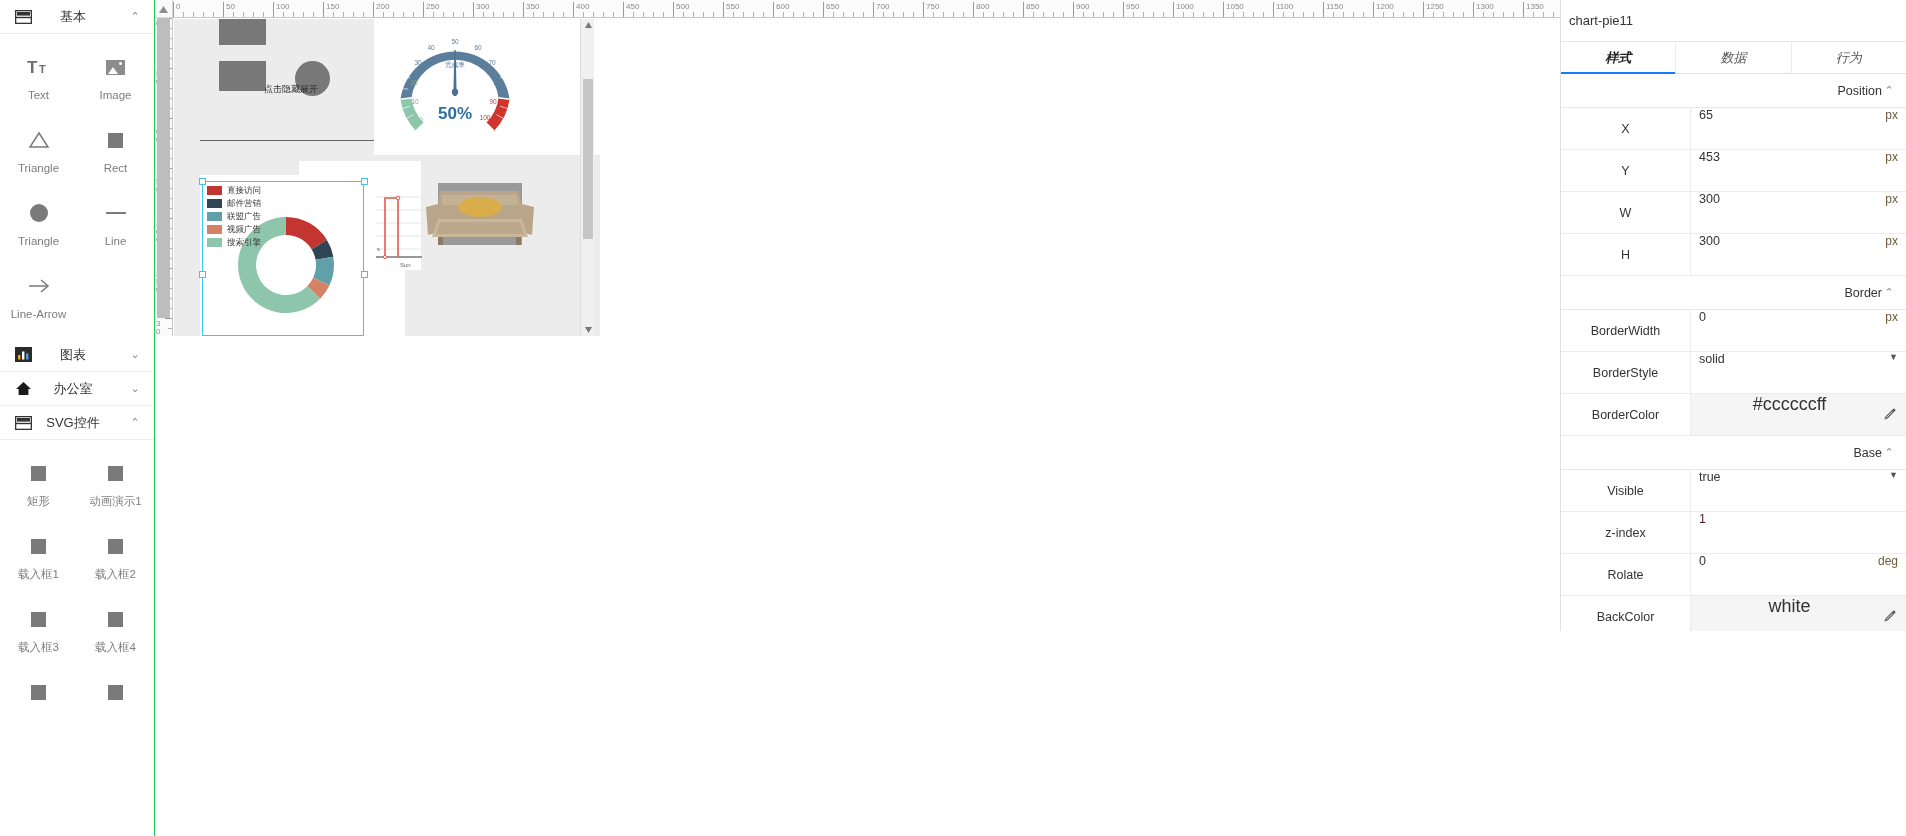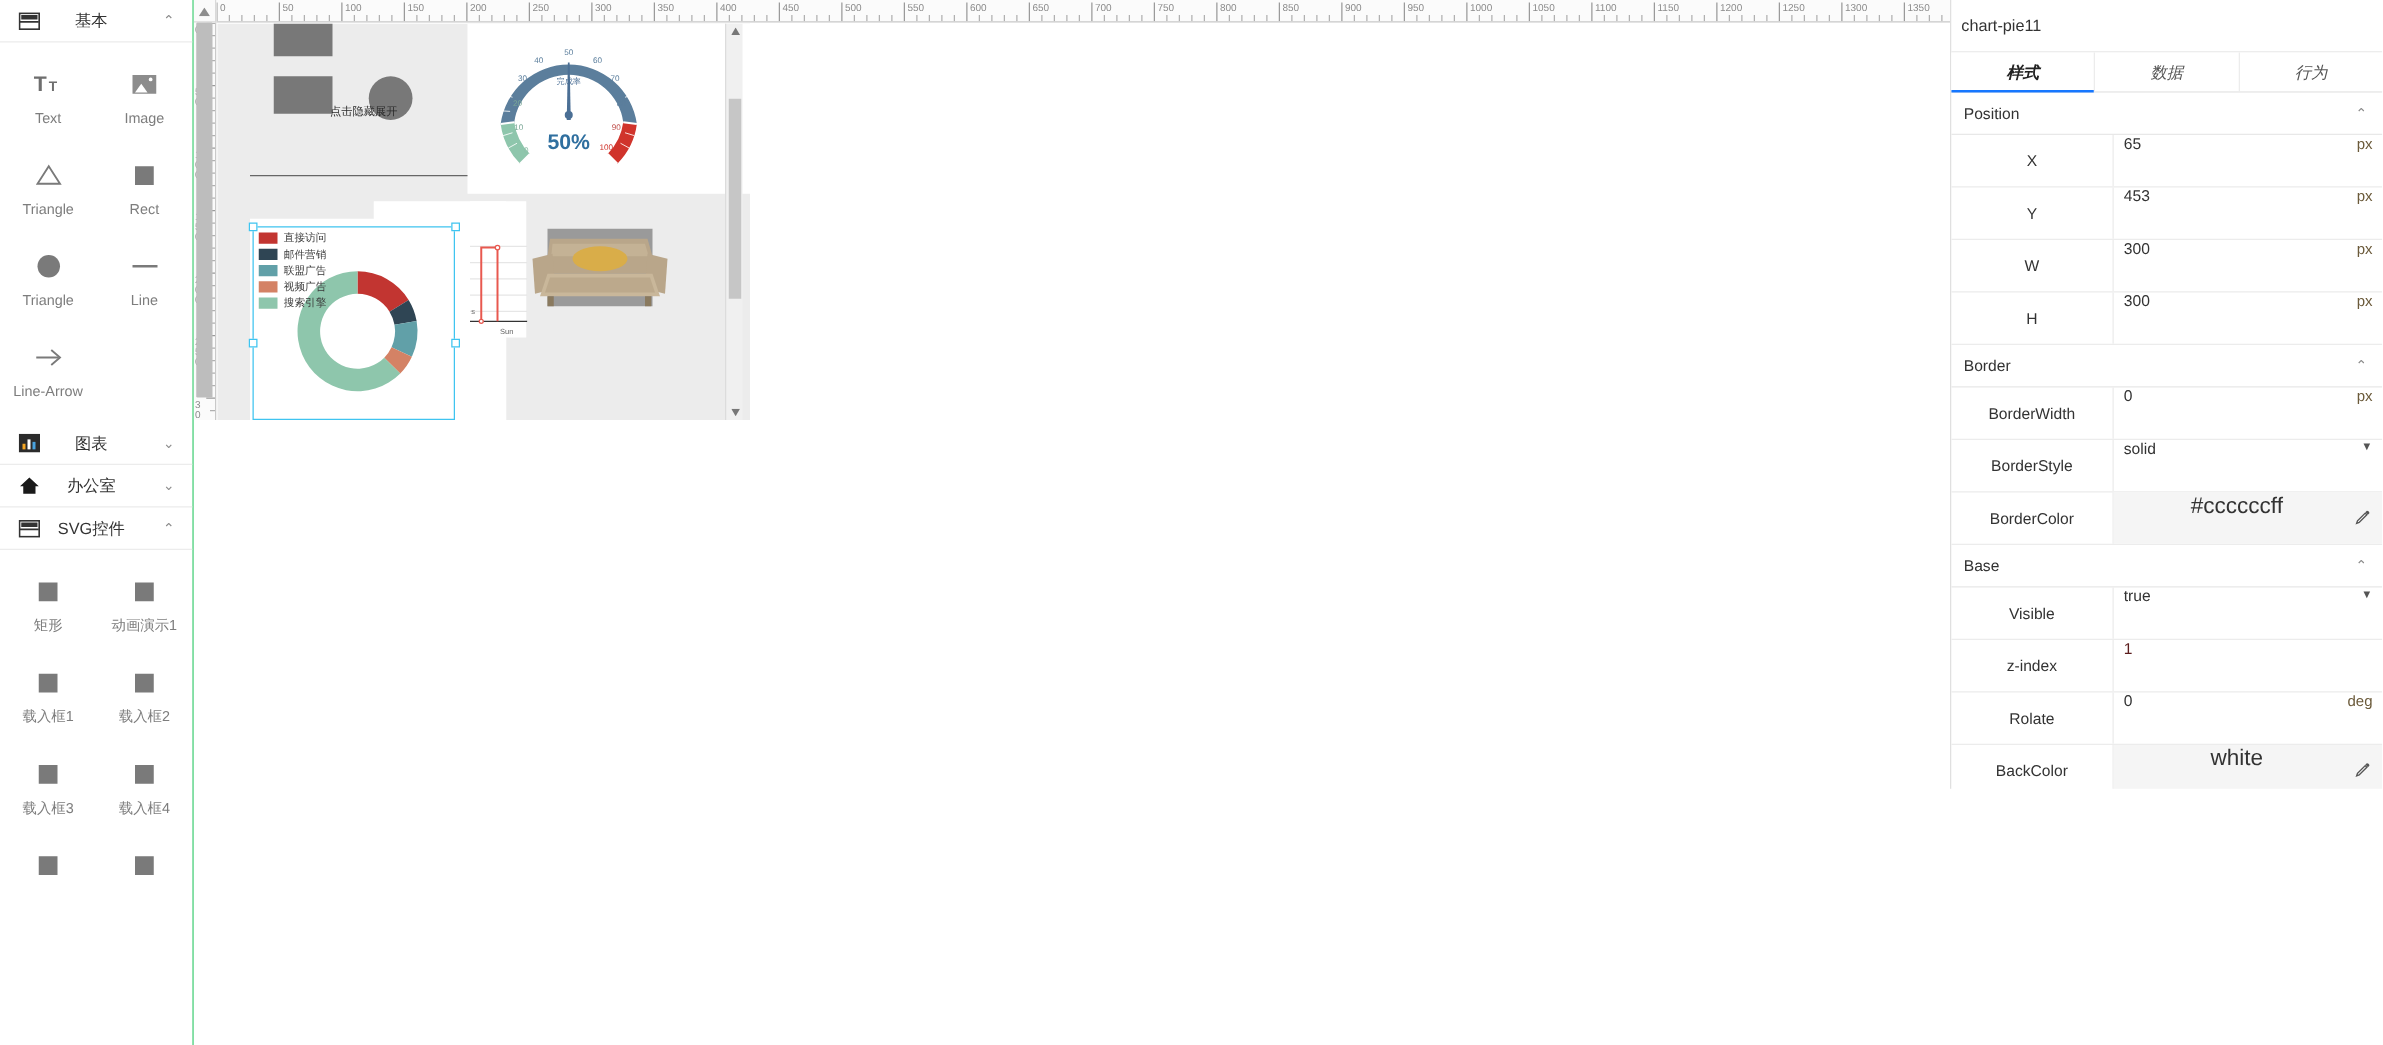--- a/index.html
+++ b/index.html
@@ -146,21 +146,21 @@
     cursor: pointer; position: relative; background: #fff;
   }
   .ptab:last-child { border-right: none; }
   .ptab.active { color: #222; font-weight: bold; }
   .ptab.active:after {
     content: ""; position: absolute; left: 0; right: 0; bottom: -1px; height: 2px; background: #1677ff;
   }
   .sect-header {
     height: 34px; display: flex; align-items: center; padding: 0 10px;
     font-size: 12.5px; color: #333; border-bottom: 1px solid #e8e8e8;
-    justify-content: space-between;
+    justify-content: flex-end;
   }
   .prow { display: flex; height: 42px; border-bottom: 1px solid #ececec; }
   .pkey {
     width: 130px; flex: 0 0 130px; display: flex; align-items: center;
     justify-content: center; font-size: 12.5px; color: #333;
     border-right: 1px solid #ececec;
   }
   .pval {
     flex: 1; display: flex; padding: 0 8px;
     font-size: 12.5px; color: #333; position: relative;

